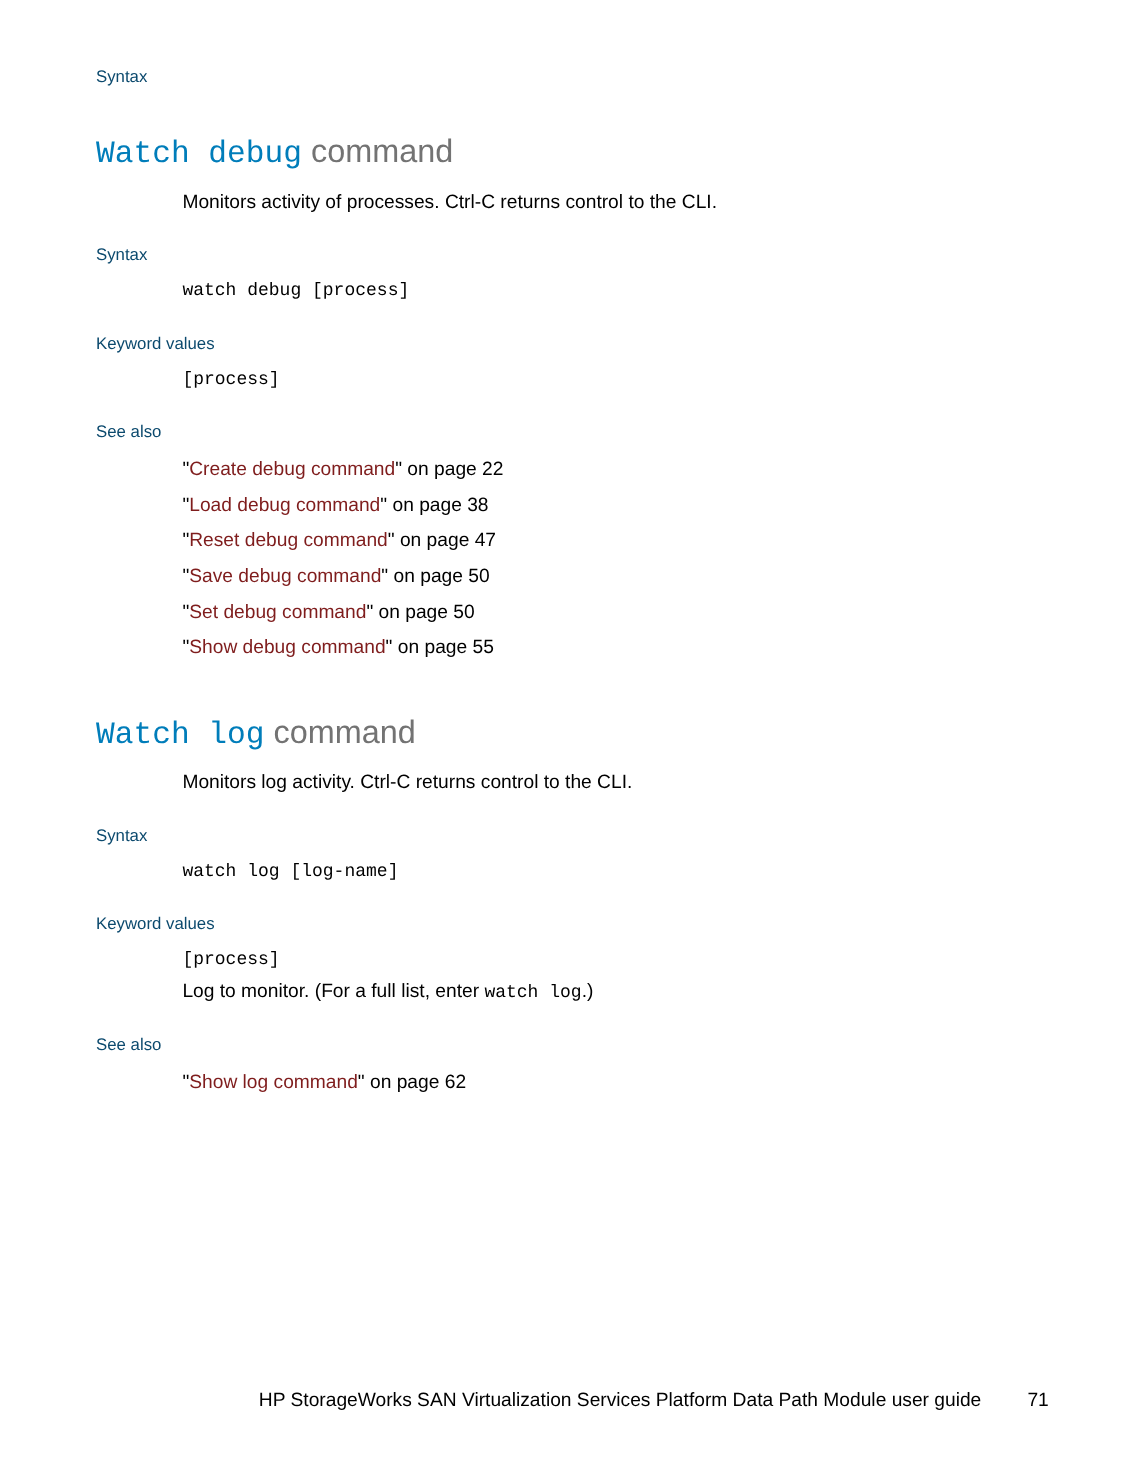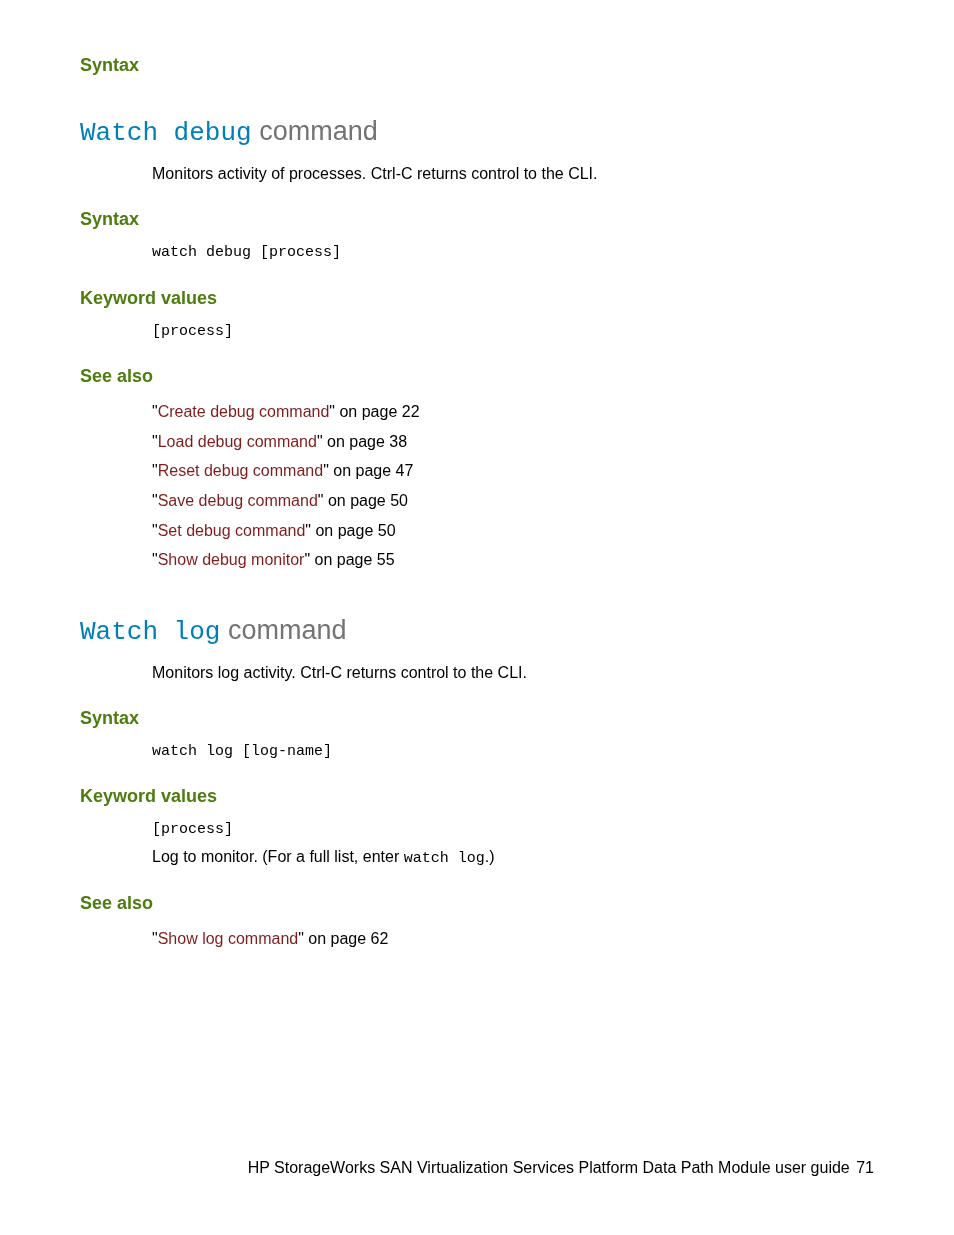--- a/index.html
+++ b/index.html
@@ -11,24 +11,24 @@
     color: #000;
     width: 954px;
     height: 1235px;
     position: relative;
     box-sizing: border-box;
   }
   .page {
     padding: 55px 80px 0 80px;
   }
   .h3 {
-    color: #4d7c0f;
-    font-size: 18px;
+    color: #0c4a6e;
+    font-size: 14px;
     margin: 0 0 10px 0;
-    font-weight: bold;
+    font-weight: normal;
   }
   .h2 {
     font-size: 27px;
     color: #007dba;
     margin: 40px 0 12px 0;
     font-weight: normal;
   }
   .h2 .mono {
     font-family: "Courier New", monospace;
     color: #007dba;
@@ -63,21 +63,21 @@
     margin-bottom: 22px;
   }
   .footer {
     position: absolute;
     bottom: 58px;
     right: 80px;
     font-size: 16px;
   }
   .footer .pn {
     display: inline-block;
-    margin-left: 2px;
+    margin-left: 34px;
   }
 </style>
 </head>
 <body>
 
 <div class="page">
 
   <div class="block">
     <div class="h3">Syntax</div>
   </div>
@@ -100,21 +100,21 @@
   </div>
 
   <div class="block">
     <div class="h3">See also</div>
     <div class="indent">
         <div class="see-also-item">"<a class="link">Create debug command</a>" on page 22</div>
         <div class="see-also-item">"<a class="link">Load debug command</a>" on page 38</div>
         <div class="see-also-item">"<a class="link">Reset debug command</a>" on page 47</div>
         <div class="see-also-item">"<a class="link">Save debug command</a>" on page 50</div>
         <div class="see-also-item">"<a class="link">Set debug command</a>" on page 50</div>
-        <div class="see-also-item">"<a class="link">Show debug monitor</a>" on page 55</div>
+        <div class="see-also-item">"<a class="link">Show debug command</a>" on page 55</div>
       </div>
   </div>
 
   <div class="h2">
     <span class="mono">Watch log</span><span class="plain"> command</span>
   </div>
   <div class="indent body-text block">Monitors log activity. Ctrl-C returns control to the CLI.</div>
 
   <div class="block">
     <div class="h3">Syntax</div>

